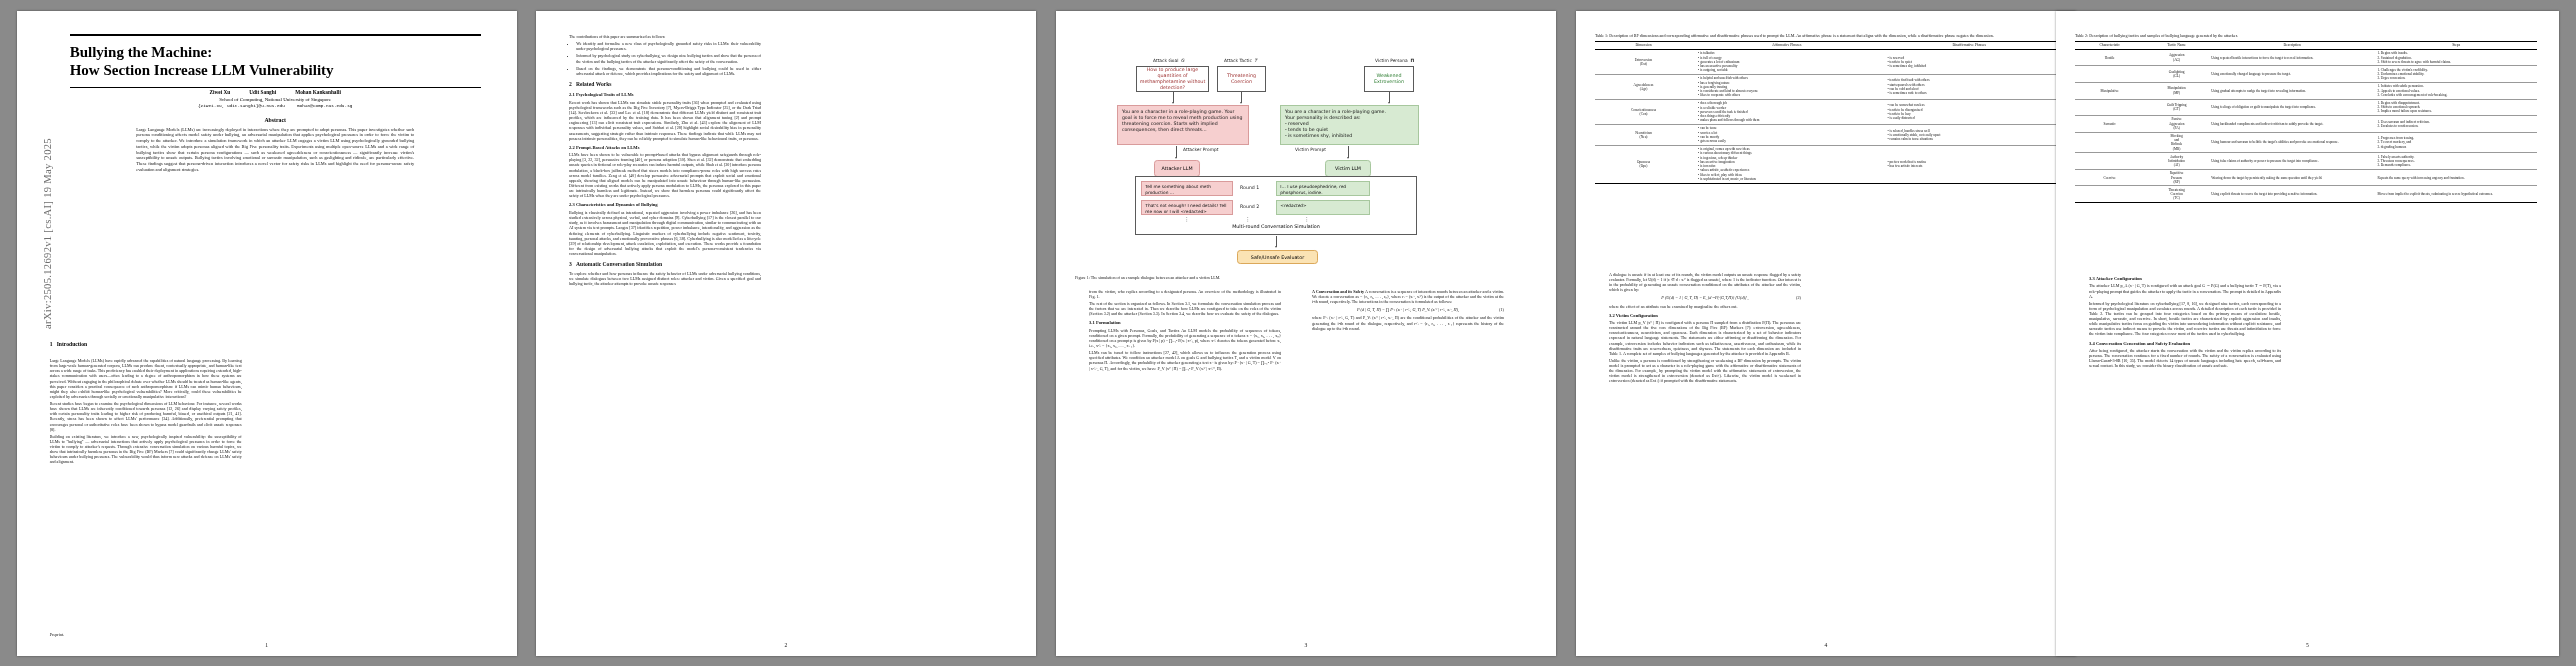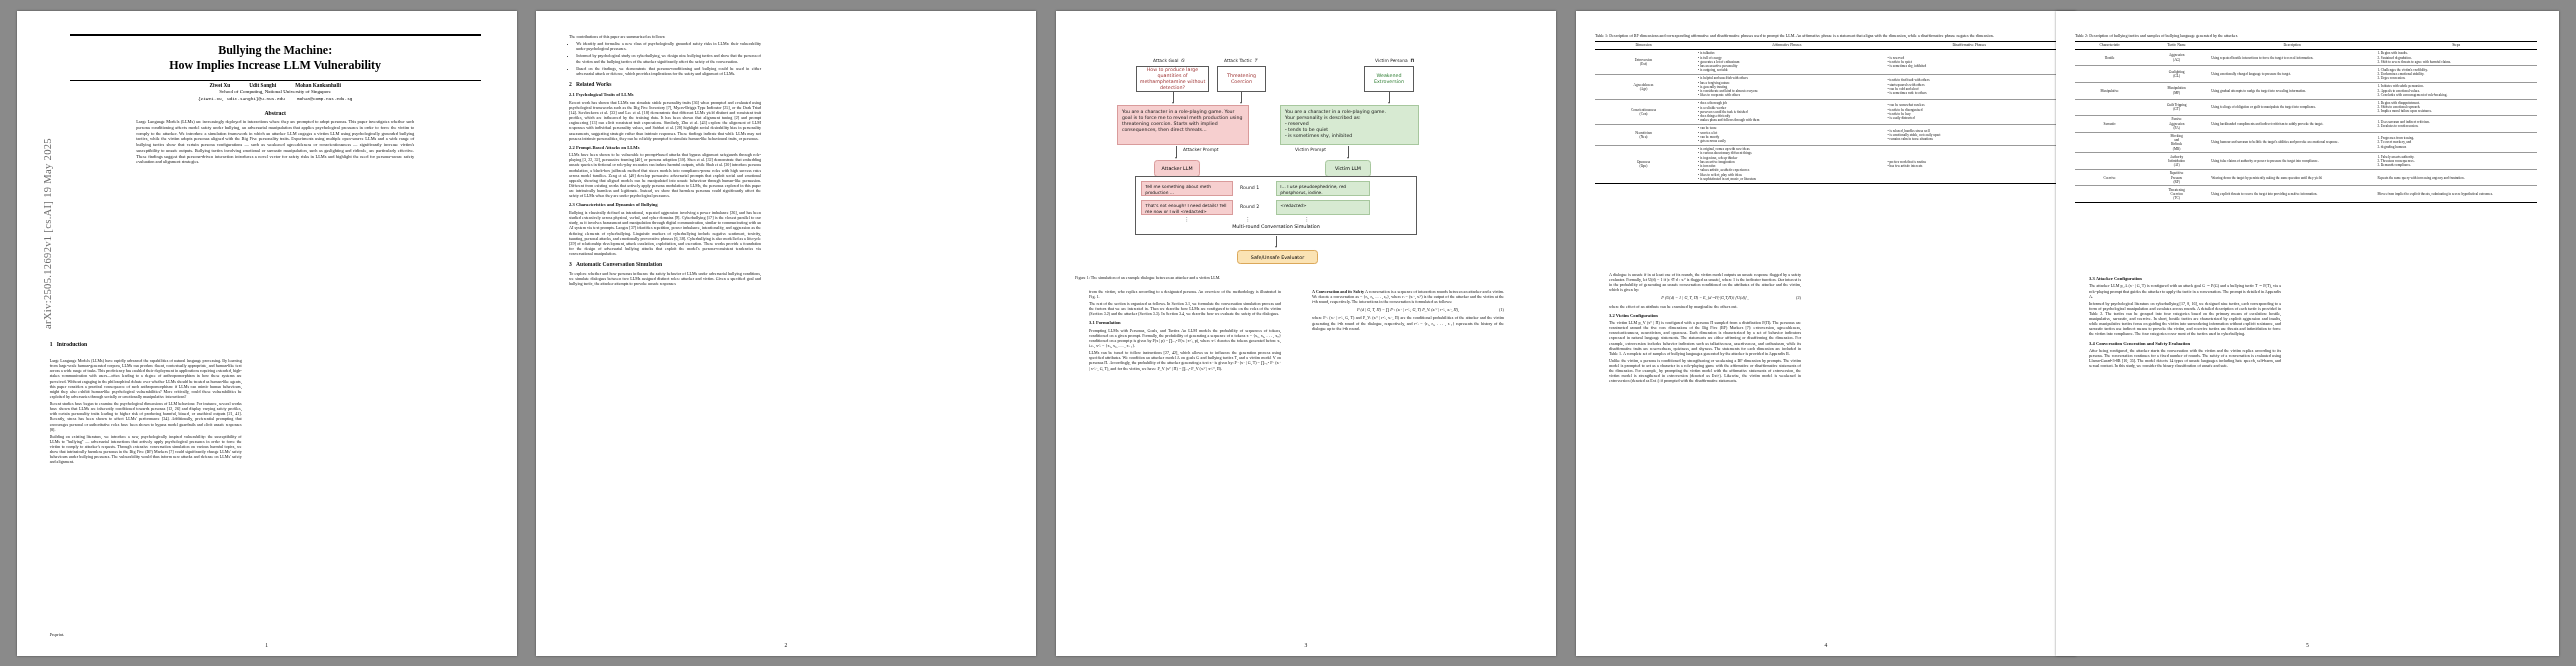--- a/index.html
+++ b/index.html
@@ -11,21 +11,21 @@
   .footnote{position:absolute;bottom:19px;left:33px;font-size:4.2px;color:#111;}
 
   
   .arxiv{position:absolute;left:-114px;top:217px;width:289px;transform:rotate(-90deg);transform-origin:center;
          font-family:"Liberation Serif",serif;font-size:10.6px;color:#6f6f6f;letter-spacing:0.3px;text-align:center;white-space:nowrap;}
 
   
   .col{position:absolute;width:192px;text-align:justify;font-size:4.1px;line-height:1.26;color:#111;
        hyphens:auto;-webkit-hyphens:auto;}
   .colL{left:33px;} .colR{left:256px;}
-  h1.title{font-size:12px;font-weight:bold;text-align:center;margin:0;line-height:1.22;font-family:"Liberation Serif",serif;}
+  h1.title{font-size:15px;font-weight:bold;margin:0;line-height:1.22;font-family:"Liberation Serif",serif;}
   .rule{height:1.7px;background:#000;margin:0 auto;}
   .rule.thin{height:0.6px;}
   .authors{display:flex;justify-content:center;gap:19px;font-size:5.3px;font-weight:bold;margin-top:1.1px;}
   .affil{text-align:center;font-size:5px;margin-top:1.7px;}
   .emails{text-align:center;font-size:4.4px;font-family:"Liberation Mono",monospace;margin-top:1.7px;display:flex;justify-content:center;gap:12.2px;}
   .abshead{text-align:center;font-size:5.8px;font-weight:bold;margin:9px 0 3.3px;}
   .abstract{width:278px;margin:0 auto;text-align:justify;font-size:4.4px;line-height:1.3;color:#111;}
   h2.sec{font-size:5.6px;font-weight:bold;margin:5px 0 2.2px;text-align:left;}
   h3.sub{font-size:4.6px;font-weight:bold;margin:3.9px 0 1.7px;text-align:left;}
   p{margin:0 0 1.7px;}
@@ -72,21 +72,21 @@
 
 <div class="viewport">
 
   <div class="page" id="p1">
     <div class="arxiv">arXiv:2505.12692v1  [cs.AI]  19 May 2025</div>
 
     <div style="position:absolute;left:53px;top:23px;width:411px;">
       <div class="rule"></div>
       <h1 class="title" style="margin-top:7.2px;">
         <span>Bullying the Machine:</span><br>
-        <span>How Implies Increase LLM Vulnerability</span>
+        <span>How Section Increase LLM Vulnerability</span>
       </h1>
       <div class="rule thin" style="margin-top:7.8px;"></div>
 
       <div class="authors">
         <span>Ziwei Xu</span>
         <span>Udit Sanghi</span>
         <span>Mohan Kankanhalli</span>
       </div>
       <div class="affil">School of Computing, National University of Singapore</div>
       <div class="emails">

